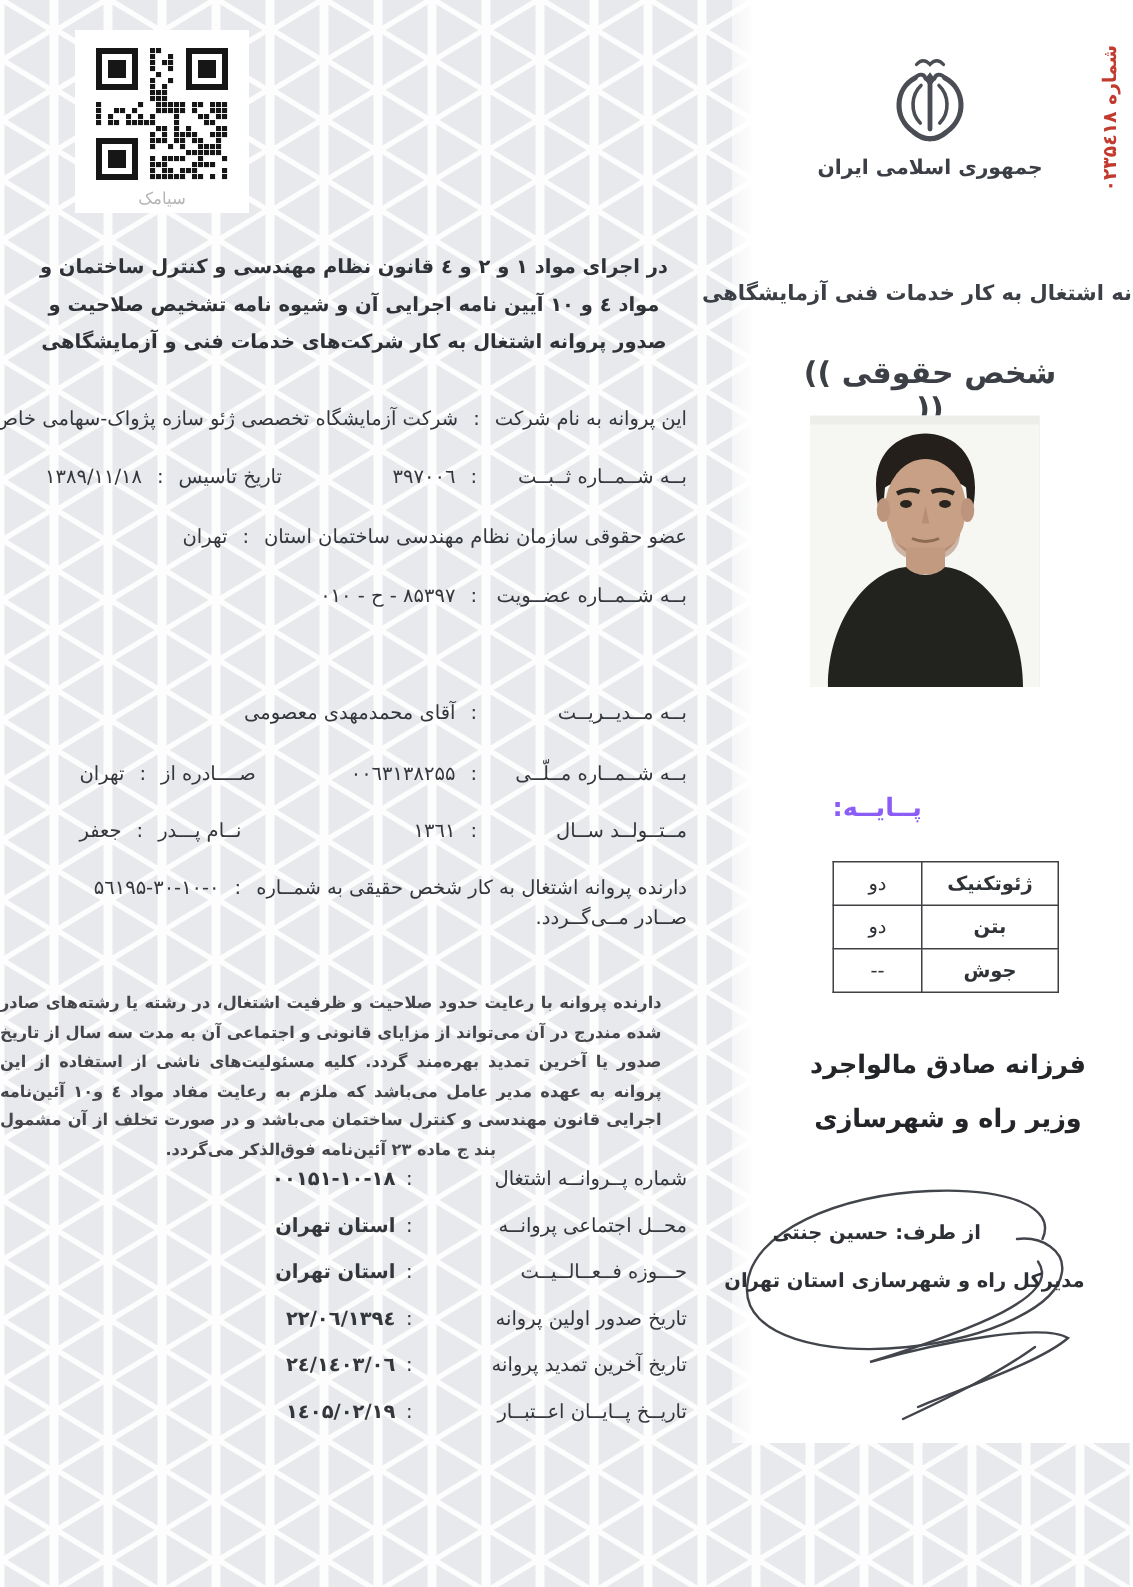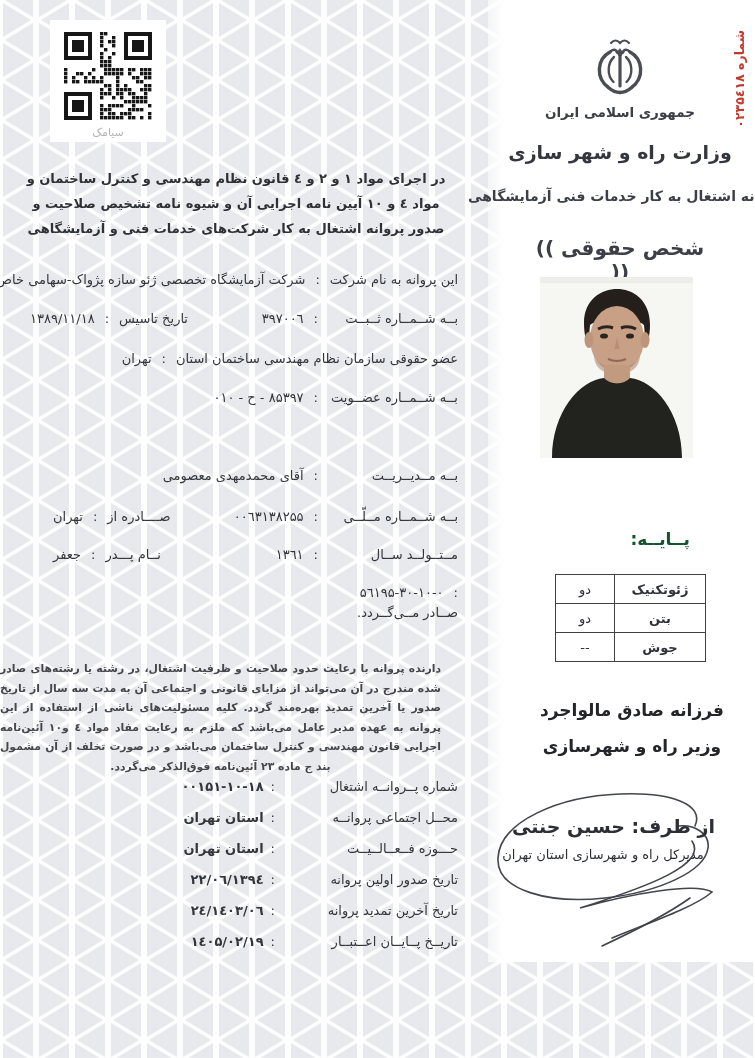--- a/index.html
+++ b/index.html
@@ -24,34 +24,34 @@
   .entity{left:530px;top:236px;width:180px;font-size:20px;}
   .photo{position:absolute;left:540px;top:277px;width:153px;height:181px;
          background:#f7f7f5;box-shadow:0 0 0 1px #e3e3e1 inset;}
   .intro{left:15px;top:166px;width:442px;text-align:center;font-weight:bold;
          font-size:13px;line-height:25px;color:#2e3136;}
   .line{font-size:13px;line-height:18px;color:#33363b;}
   .pair{display:flex;direction:rtl;gap:10px;align-items:baseline;}
   .lblw{min-width:130px;text-align:right;}
   .fine{left:0;top:659px;width:441px;font-size:10.8px;font-weight:bold;
         line-height:19.5px;color:#45454a;text-align:justify;text-align-last:center;}
-  .grade-title{left:555px;top:529px;width:135px;text-align:right;font-weight:bold;
-               font-size:17px;color:#14532d;direction:rtl;}
+  .grade-title{left:555px;top:529px;width:135px;text-align:left;font-weight:bold;
+               font-size:17px;color:#8b5cf6;direction:rtl;}
   .grade-table{position:absolute;left:555px;top:574px;border-collapse:collapse;direction:rtl;}
   .grade-table td{border:1.6px solid #3f4145;width:50px;height:28px;text-align:center;
                   font-size:13px;color:#2f3237;padding:0 4px;}
   .grade-table td.f{width:82px;font-weight:bold;}
   .minister{left:518px;top:700px;width:228px;text-align:center;font-weight:bold;
             font-size:17px;color:#232529;}
   .minister2{left:518px;top:736px;width:228px;text-align:center;font-weight:bold;
              font-size:17px;color:#232529;}
   .sig-svg{position:absolute;left:480px;top:786px;}
   .sig1{left:515px;top:815px;width:200px;text-align:left;font-weight:bold;
-        font-size:19px;color:#2c2f34;}
-  .sig2{left:478px;top:847px;width:250px;text-align:center;font-weight:normal;
+        font-size:13px;color:#2c2f34;}
+  .sig2{left:478px;top:847px;width:250px;text-align:center;font-weight:bold;
         font-size:13px;color:#2c2f34;}
   .details{position:absolute;right:297px;top:779px;}
   .drow{display:flex;direction:rtl;gap:7px;height:31px;align-items:baseline;
         font-size:13px;color:#33363b;white-space:nowrap;}
   .dlabel{min-width:176px;text-align:right;}
   .dvalue{text-align:center;font-weight:bold;}
 </style>
 </head>
 <body>
 
@@ -245,21 +245,20 @@
       <path d="M26,18 c3,-3.5 6.5,-2.5 7,0.5" stroke-width="2.6"></path>
       <path d="M26,18 C13,25 11,44 25,54 C29,57.5 33,58.5 36,58.5" stroke-width="3.4"></path>
       <path d="M30,23 C23.5,29 22.5,41 29.5,48" stroke-width="2.4"></path>
       <path d="M46,18 c-3,-3.5 -6.5,-2.5 -7,0.5" stroke-width="2.6"></path>
       <path d="M46,18 C59,25 61,44 47,54 C43,57.5 39,58.5 36,58.5" stroke-width="3.4"></path>
       <path d="M42,23 C48.5,29 49.5,41 42.5,48" stroke-width="2.4"></path>
     </g>
   </svg>
 
   <div class="abs hdr country">جمهوری اسلامی ایران</div>
-  <div class="abs hdr ministry nw">وزارت راه و شهر سازی</div>
   <div class="abs hdr lic-title nw">پروانه اشتغال به کار خدمات فنی آزمایشگاهی</div>
   <div class="abs hdr entity">(( شخص حقوقی ))</div>
 
   <div class="photo">
     <svg width="153" height="181" viewBox="0 0 153 181">
       <rect width="153" height="181" fill="#f6f6f3"></rect>
       <rect x="0" y="0" width="153" height="6" fill="#ededea"></rect>
       <path d="M44,46 C44,22 62,12 77,12 C92,12 110,22 110,48 C110,58 108,64 106,70
                L104,48 C96,40 60,40 50,48 L48,70 C46,64 44,56 44,46 Z" fill="#241f1b"></path>
       <ellipse cx="77" cy="62" rx="27" ry="33" fill="#c8a086"></ellipse>
@@ -324,20 +323,21 @@
     <span class="lblw">مــتــولــد ســال</span>
       <span>:</span>
     <span>۱۳٦۱</span>
   </div>
   <div class="abs line rtl nw pair" style="left:53px;top:546px">
     <span>نــام پـــدر</span>
       <span>:</span>
     <span>جعفر</span>
   </div>
   <div class="abs line rtl nw pair" style="right:297px;top:584px">
+    <span>دارنده پروانه اشتغال به کار شخص حقیقی به شمــاره</span>
       <span>:</span>
     <span>۵٦۱۹۵-۳۰-۱۰-۰</span>
   </div>
   <div class="abs line rtl nw" style="right:297px;top:604px">صــادر مــی‌گــردد.</div>
 
   <div class="abs fine rtl">دارنده پروانه با رعایت حدود صلاحیت و ظرفیت اشتغال، در رشته یا رشته‌های صادر شده مندرج در آن می‌تواند از مزایای قانونی و اجتماعی آن به مدت سه سال از تاریخ صدور یا آخرین تمدید بهره‌مند گردد. کلیه مسئولیت‌های ناشی از استفاده از این پروانه به عهده مدیر عامل می‌باشد که ملزم به رعایت مفاد مواد ٤ و۱۰ آئین‌نامه اجرایی قانون مهندسی و کنترل ساختمان می‌باشد و در صورت تخلف از آن مشمول بند ج ماده ۲۳ آئین‌نامه فوق‌الذکر می‌گردد.</div>
 
   <div class="abs grade-title">پــایــه:</div>
   <table class="grade-table">
     <tbody>

